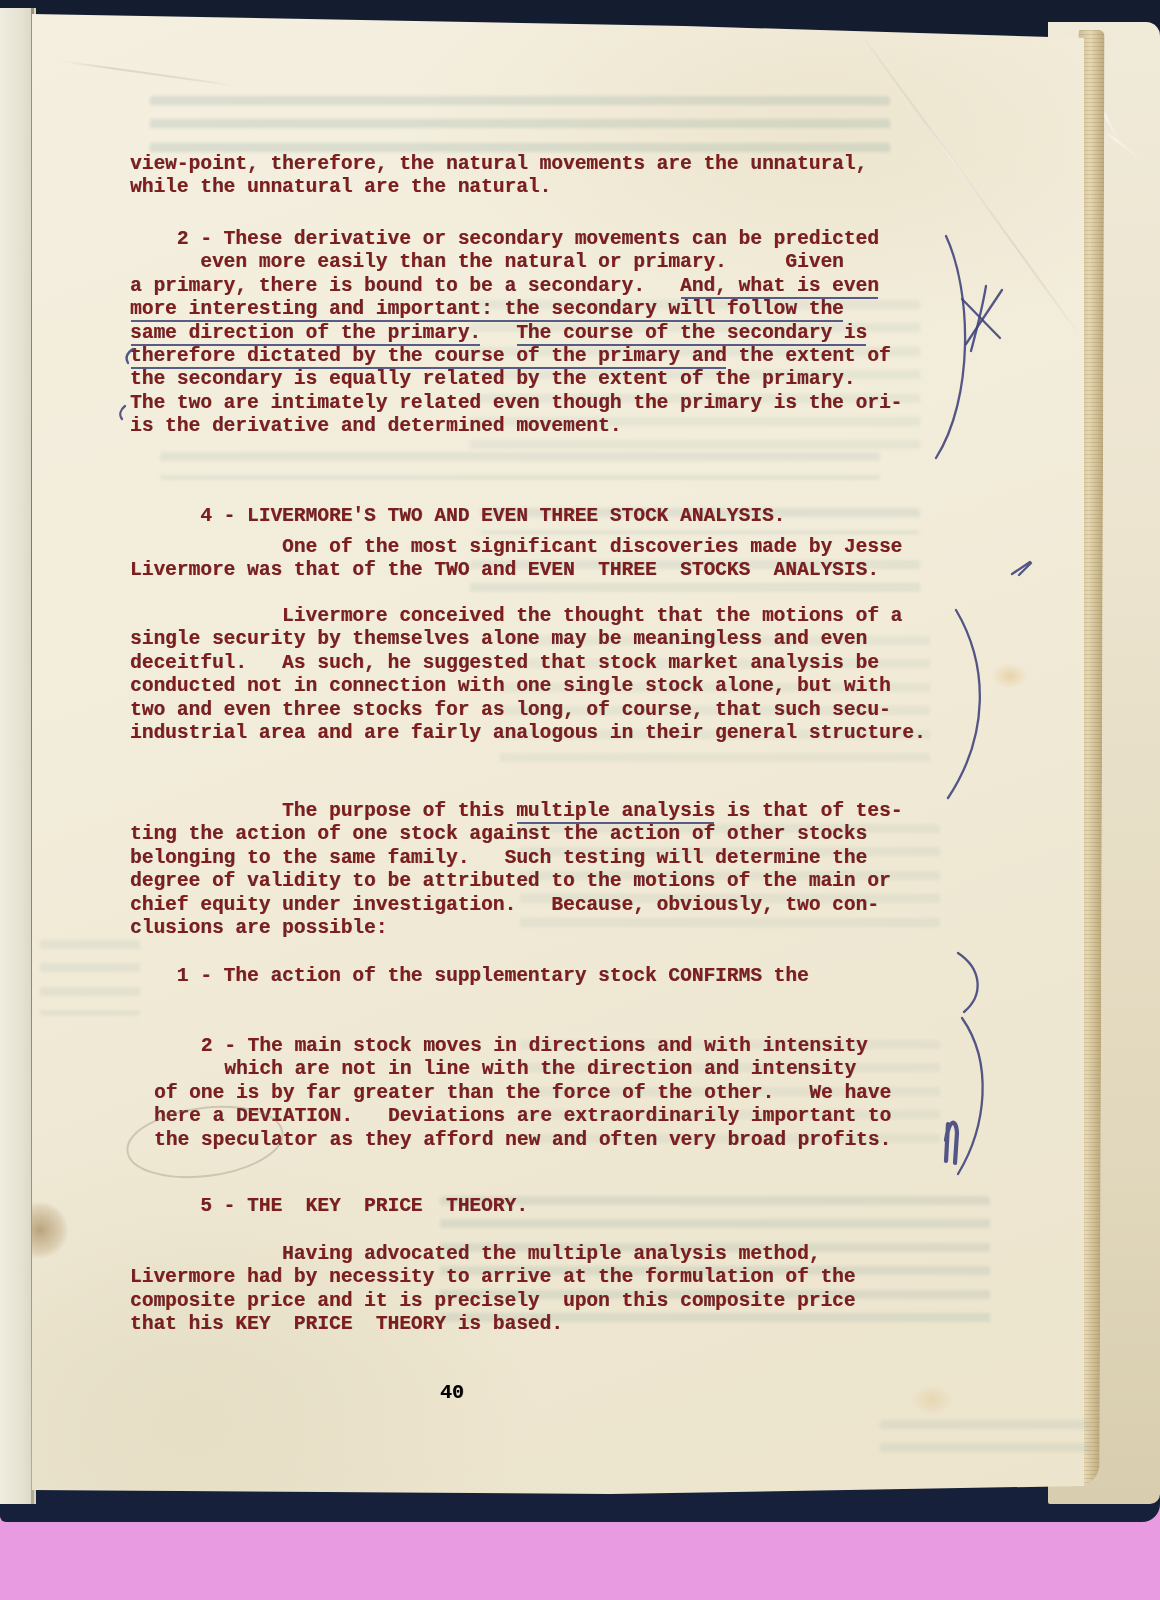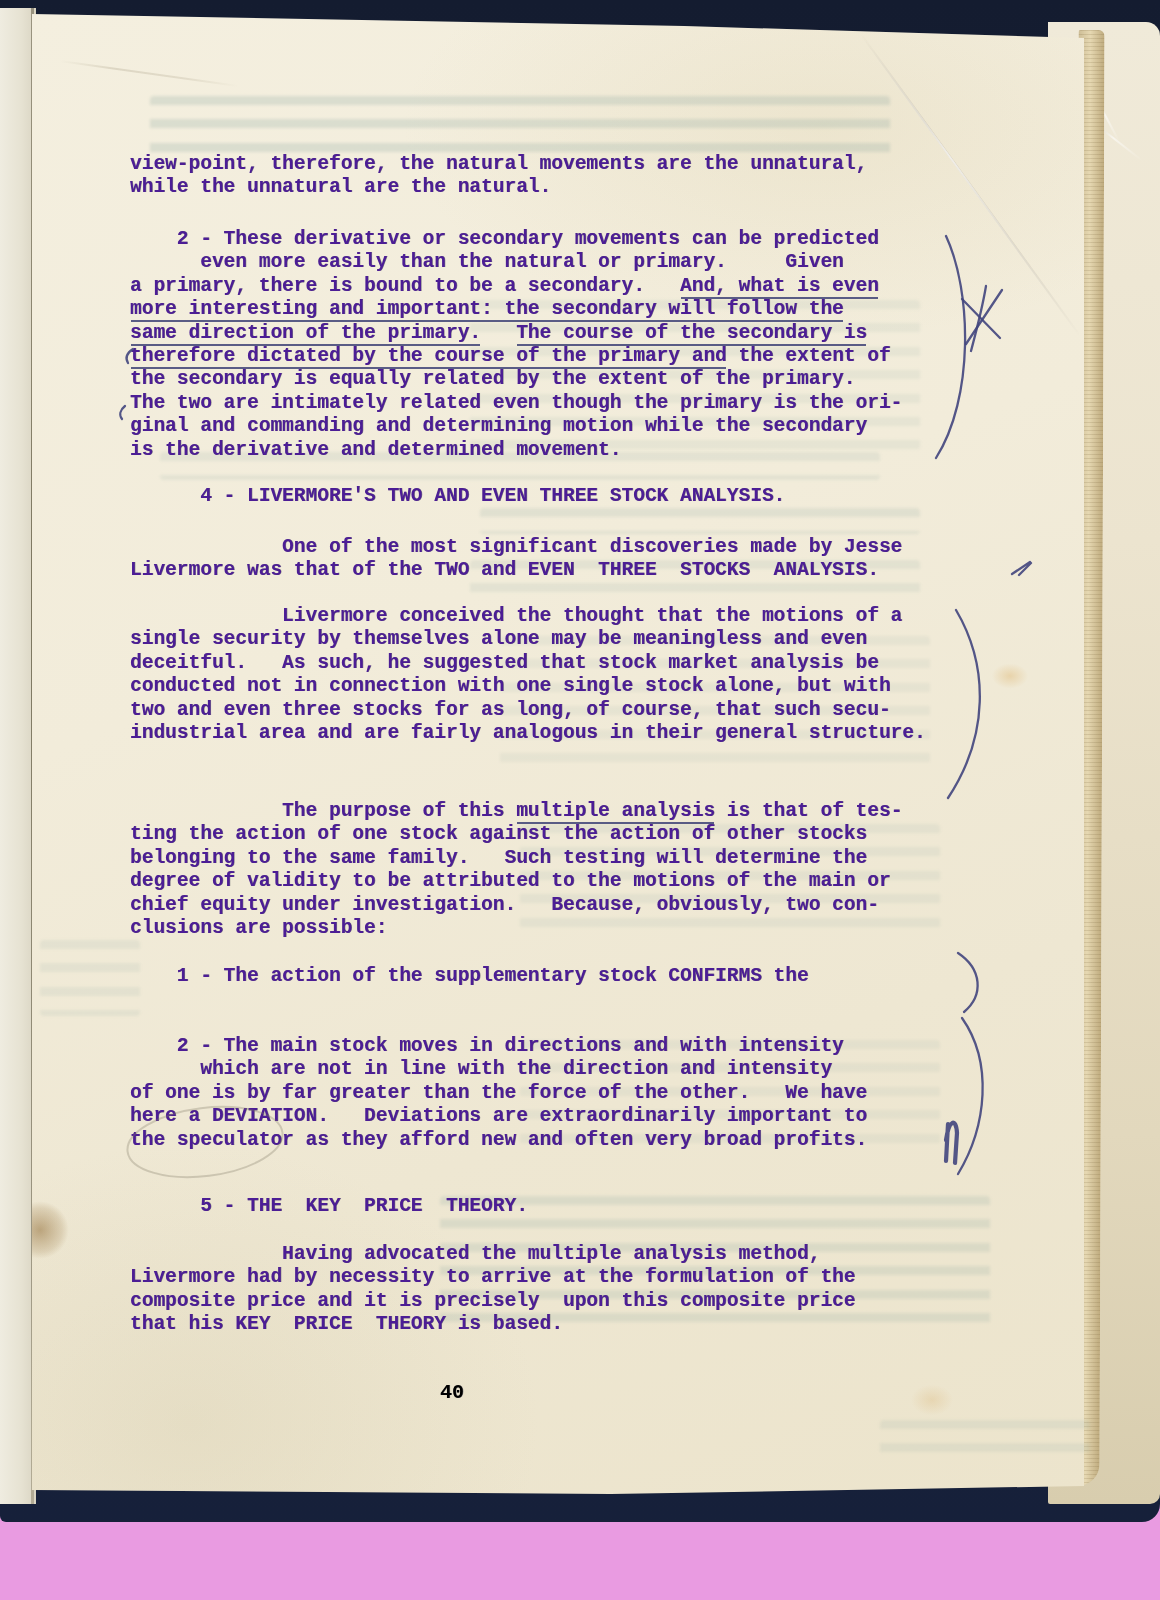--- a/index.html
+++ b/index.html
@@ -56,21 +56,21 @@
     background:linear-gradient(90deg,transparent,rgba(125,112,82,.38) 30%,rgba(125,112,82,.30) 70%,transparent);}
   .crease.hi{background:linear-gradient(90deg,transparent,rgba(255,255,255,.75) 40%,transparent); height:2px;}
   
   .ghost{
     position:absolute;
     background:repeating-linear-gradient(180deg, rgba(138,165,158,.24) 0 9px, transparent 9px 23.4px);
     filter:blur(1.4px); border-radius:4px;
   }
   
   #text-layer{position:absolute; left:0; top:0; width:100%; height:100%;}
-  .tblock{position:absolute; left:130px; color:#4c1d95;
+  .tblock{position:absolute; left:130px; color:#7f1d1d;
     font-size:19.5px; line-height:23.4px; font-weight:700;
     text-shadow:.5px .4px .5px rgba(38,42,60,.55);}
   .tline{white-space:pre; height:23.4px;}
   .pen-underline{
     box-shadow:0 3px 0 -1px rgba(62,66,118,.85);
   }
   #page-number{position:absolute; left:440px; top:1381px; color:#000000;
     font-size:20px; font-weight:700; text-shadow:.5px .4px .5px rgba(38,42,60,.55);}
   
   #pen-overlay{position:absolute; left:0; top:0;}
@@ -120,24 +120,23 @@
       </div>
       <div class="tblock" style="top: 228px;">
         <div class="tline">    2 - These derivative or secondary movements can be predicted</div>
         <div class="tline">      even more easily than the natural or primary.     Given</div>
         <div class="tline">a primary, there is bound to be a secondary.   <span class="pen-underline">And, what is even</span></div>
         <div class="tline"><span class="pen-underline">more interesting and important: the secondary will follow the</span></div>
         <div class="tline"><span class="pen-underline">same direction of the primary.</span>   <span class="pen-underline">The course of the secondary is</span></div>
         <div class="tline"><span class="pen-underline">therefore dictated by the course of the primary and</span> the extent of</div>
         <div class="tline">the secondary is equally related by the extent of the primary.</div>
         <div class="tline">The two are intimately related even though the primary is the ori-</div>
-        <div class="tline">ginal and commanding and determining motion while the secondary</div>
         <div class="tline">is the derivative and determined movement.</div>
       </div>
-      <div class="tblock" style="top: 485px;">
+      <div class="tblock" style="top: 505px;">
         <div class="tline">      4 - LIVERMORE'S TWO AND EVEN THREE STOCK ANALYSIS.</div>
       </div>
       <div class="tblock" style="top: 536px;">
         <div class="tline">             One of the most significant discoveries made by Jesse</div>
         <div class="tline">Livermore was that of the TWO and EVEN  THREE  STOCKS  ANALYSIS.</div>
       </div>
       <div class="tblock" style="top: 605px;">
         <div class="tline">             Livermore conceived the thought that the motions of a</div>
         <div class="tline">single security by themselves alone may be meaningless and even</div>
         <div class="tline">deceitful.   As such, he suggested that stock market analysis be</div>
@@ -149,21 +148,21 @@
         <div class="tline">             The purpose of this <span class="pen-underline">multiple analysis</span> is that of tes-</div>
         <div class="tline">ting the action of one stock against the action of other stocks</div>
         <div class="tline">belonging to the same family.   Such testing will determine the</div>
         <div class="tline">degree of validity to be attributed to the motions of the main or</div>
         <div class="tline">chief equity under investigation.   Because, obviously, two con-</div>
         <div class="tline">clusions are possible:</div>
       </div>
       <div class="tblock" style="top: 965px;">
         <div class="tline">    1 - The action of the supplementary stock CONFIRMS the</div>
       </div>
-      <div class="tblock" style="top: 1035px;">
+      <div class="tblock" style="top: 1035px; margin-left: 24px;">
         <div class="tline">    2 - The main stock moves in directions and with intensity</div>
         <div class="tline">      which are not in line with the direction and intensity</div>
         <div class="tline">of one is by far greater than the force of the other.   We have</div>
         <div class="tline">here a DEVIATION.   Deviations are extraordinarily important to</div>
         <div class="tline">the speculator as they afford new and often very broad profits.</div>
       </div>
       <div class="tblock" style="top: 1195px;">
         <div class="tline">      5 - THE  KEY  PRICE  THEORY.</div>
       </div>
       <div class="tblock" style="top: 1243px;">

